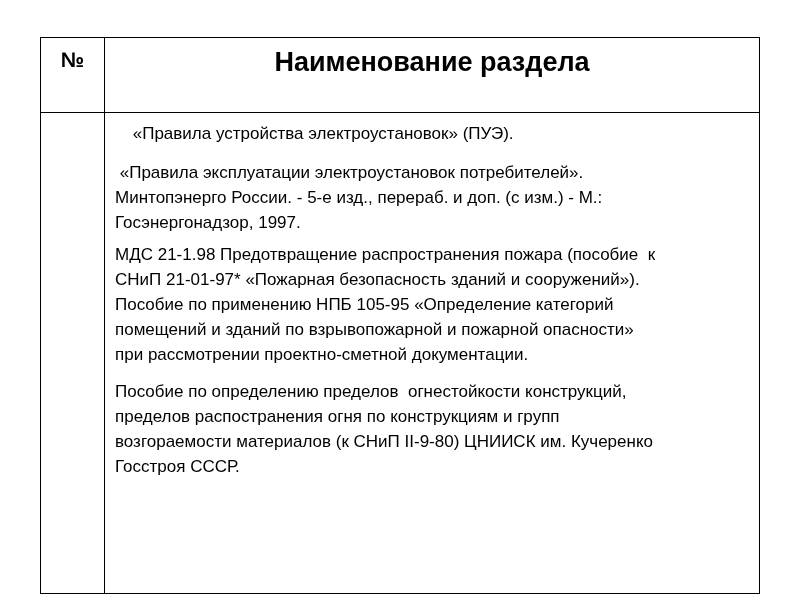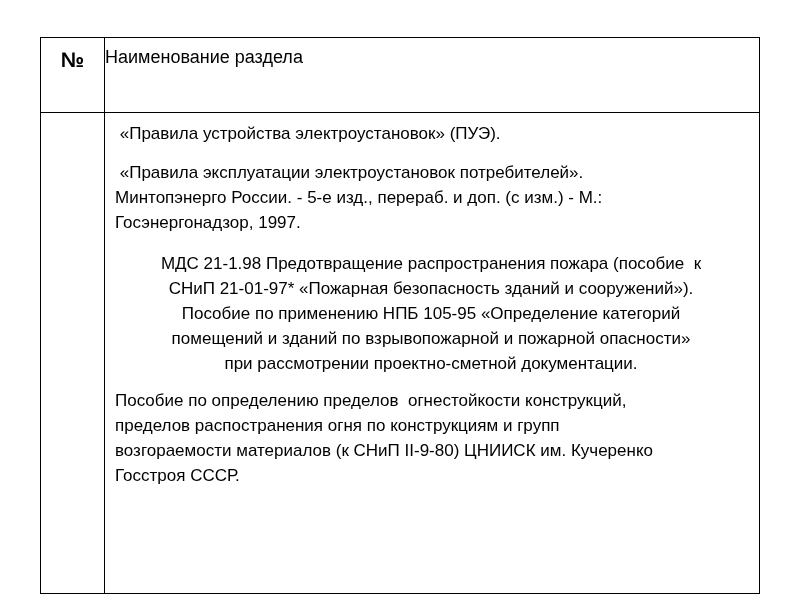--- a/index.html
+++ b/index.html
@@ -39,42 +39,43 @@
       text-align: center;
       font-weight: bold;
       font-size: 21px;
       padding-top: 6px;
     }
     .header-num .num-line {
       line-height: 32px;
     }
     .header-title {
       border-bottom: 1.5px solid #000000;
-      font-weight: normal;
-      font-size: 18px;
+      text-align: center;
+      font-weight: bold;
+      font-size: 27px;
       padding-top: 9px;
     }
     .body-num {
       border-right: 1.5px solid #000000;
     }
     .body-content {
       padding: 8px 12px 8px 10px;
       font-size: 17px;
       line-height: 25px;
     }
     .para {
       margin: 0;
       white-space: pre-wrap;
       font-size: 17px;
       line-height: 25px;
     }
-    .p0 { margin-bottom: 14px; }
-    .p1 { margin-bottom: 16px; }
+    .p0 { margin-bottom: 14px; margin-left: 13px; }
+    .p1 { margin-bottom: 7px; }
     .p2 { margin-bottom: 24px; }
-    .p3 { margin-bottom: 12px; text-align: center; }
+    .p3 { margin-bottom: 12px; }
     .p4 { margin-bottom: 0; }
   </style>
 </head>
 <body>
 
 <div class="slide">
   <div class="doc-table">
 
     <div class="cell header-num">
       <div class="num-line">№</div>

